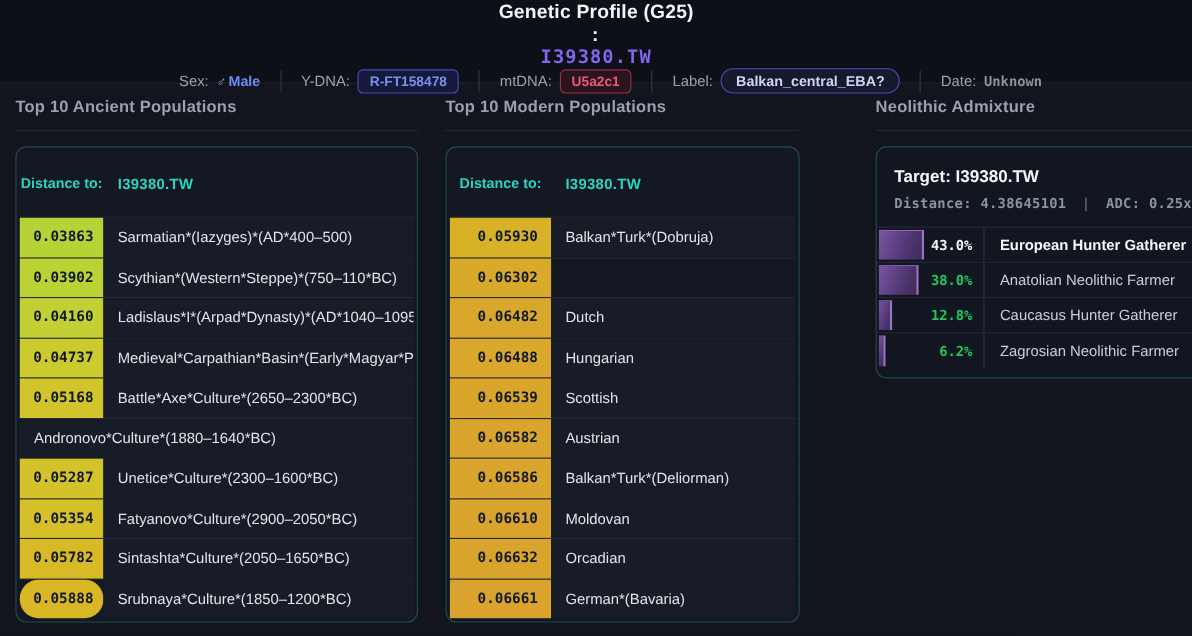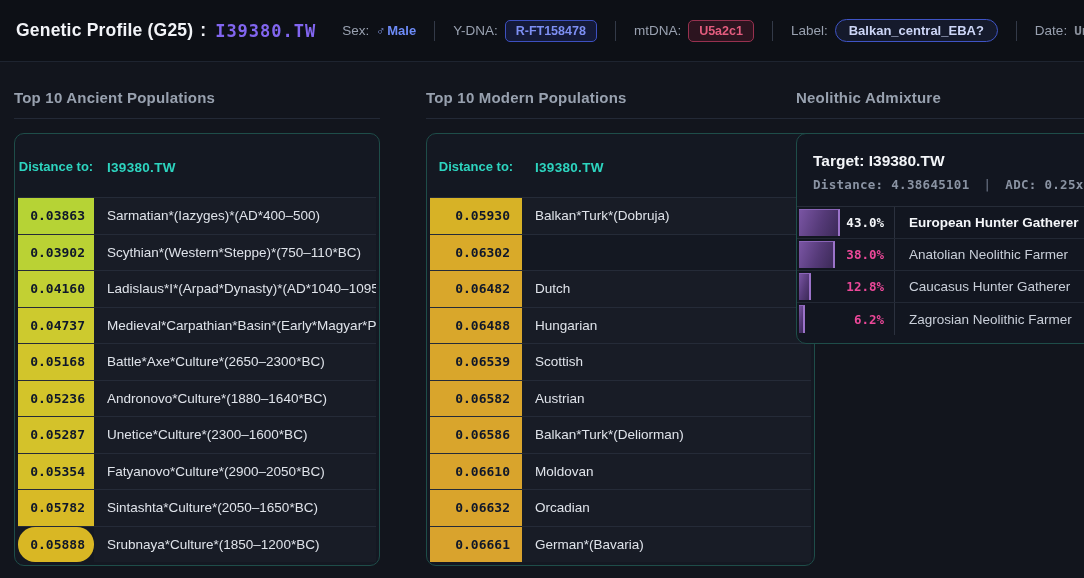--- a/index.html
+++ b/index.html
@@ -7,26 +7,27 @@
   body {
     position:relative;
     background:#12151d;
     overflow:hidden;
     font-family:"Liberation Sans", sans-serif;
     color:#e5e9f0;
   }
 
   
   .topbar {
-    position:absolute; top:0; left:0; width:1084px; height:62px;
+    position:absolute; top:0; left:0; width:1084px; height:76px;
     background:#0d1016;
     border-bottom:1px solid #1e2430;
     display:flex; align-items:center;
     padding:0 16px;
     white-space:nowrap;
+    flex-direction:column;
   }
   .topbar h1 { font-size:17.5px; font-weight:700; color:#f2f4f8; letter-spacing:.2px; }
   .title-colon { font-size:17.5px; font-weight:700; color:#f2f4f8; margin:0 9px 0 7px; }
   .sample-id {
     font-family:"DejaVu Sans Mono", monospace;
     font-size:17px; font-weight:700; color:#8266f0; letter-spacing:1px;
   }
   .meta { display:flex; align-items:center; margin-left:26px; }
   .meta .k { color:#99a1b0; font-size:13.5px; margin-right:7px; }
   .vdiv { width:1px; height:20px; background:#333a48; margin:0 18px; }
@@ -37,21 +38,21 @@
     font-size:12.5px; font-weight:700;
   }
   .chip-ydna { border:1px solid #3d50c0; background:#141a38; color:#7d8ff2; }
   .chip-mtdna { border:1px solid #97314f; background:#2c141f; color:#e25c7e; }
   .chip-label { border:1px solid #3f54c5; background:#151a2c; color:#ccd5f6; border-radius:12px; padding:3px 13px; font-size:13px; }
   .date-val { color:#8b919d; font-size:12.5px; font-weight:700; font-family:"DejaVu Sans Mono", monospace; }
 
   
   .col { position:absolute; top:62px; }
   .col-ancient { left:14px;  width:366px; }
-  .col-modern  { left:426px; width:389px; }
+  .col-modern  { left:405px; width:322px; }
   .col-adm     { left:796px; width:372px; }
   .col h2 {
     font-size:15px; font-weight:700; color:#98a1af; letter-spacing:.2px;
     padding:27px 0 12px 0;
     border-bottom:1px solid #232936;
   }
 
   
   .panel {
     margin-top:14px;
@@ -112,21 +113,21 @@
   }
   .bar {
     position:absolute; left:2px; top:2px; bottom:2px;
     background:linear-gradient(110deg,#7a55a4 0%,#553a78 55%,#3c2a58 100%);
     border-right:2px solid #9b73c9;
     border-top:1px solid #8a64b8;
   }
   .pct {
     position:relative; z-index:1;
     font-family:"DejaVu Sans Mono", monospace;
-    font-size:12.5px; font-weight:700; color:#ec4899;
+    font-size:12.5px; font-weight:700; color:#22c55e;
   }
   .alabel {
     flex:1; display:flex; align-items:center;
     border-left:1px solid #2b313e;
     padding-left:14px;
     font-size:13.5px; font-weight:500; color:#c9cfd9;
     white-space:nowrap;
   }
   .arow.first .pct, .arow.first .alabel { color:#f4f6f9; font-weight:700; }
 </style>
@@ -185,21 +186,20 @@
       </div>
     <div class="row">
         <div class="dist" style="background: rgb(205, 202, 46);">0.04737</div>
         <div class="pop">Medieval*Carpathian*Basin*(Early*Magyar*Period)</div>
       </div>
     <div class="row">
         <div class="dist" style="background: rgb(210, 197, 43);">0.05168</div>
         <div class="pop">Battle*Axe*Culture*(2650–2300*BC)</div>
       </div>
     <div class="row">
-        <div class="dist" style="background: rgb(211, 196, 42);">0.05236</div>
         <div class="pop">Andronovo*Culture*(1880–1640*BC)</div>
       </div>
     <div class="row">
         <div class="dist" style="background: rgb(212, 194, 42);">0.05287</div>
         <div class="pop">Unetice*Culture*(2300–1600*BC)</div>
       </div>
     <div class="row">
         <div class="dist" style="background: rgb(213, 192, 41);">0.05354</div>
         <div class="pop">Fatyanovo*Culture*(2900–2050*BC)</div>
       </div>

